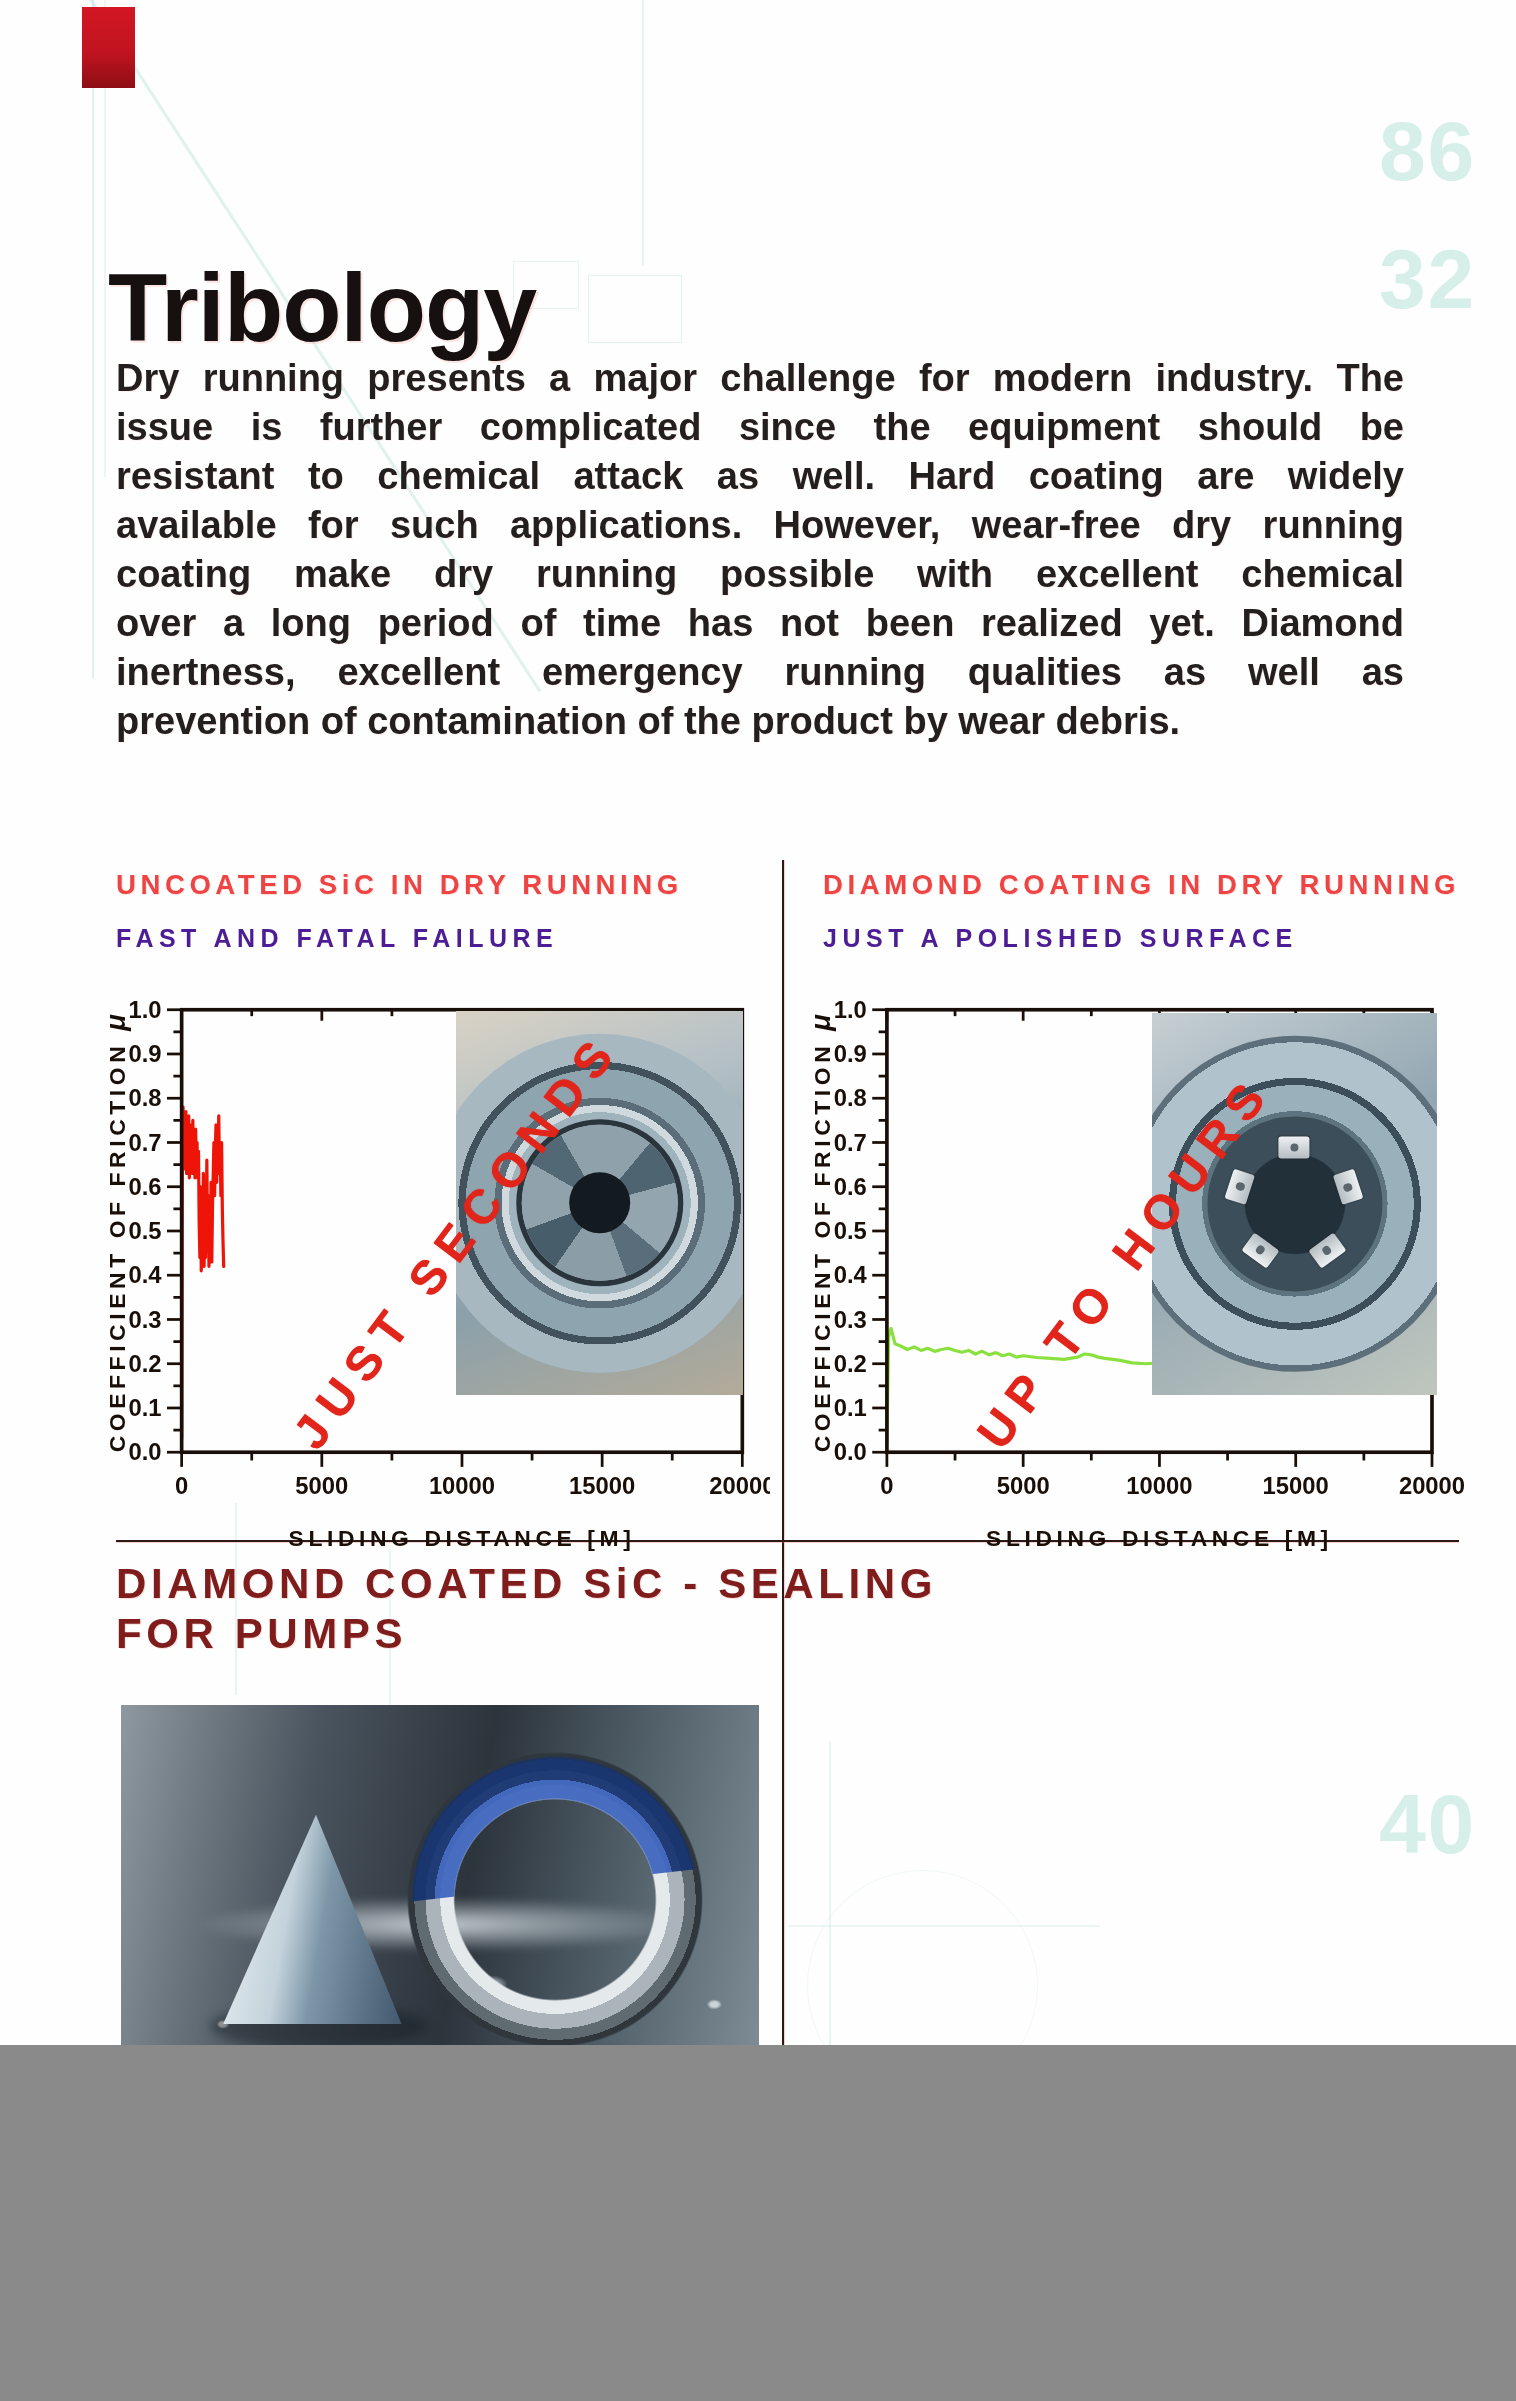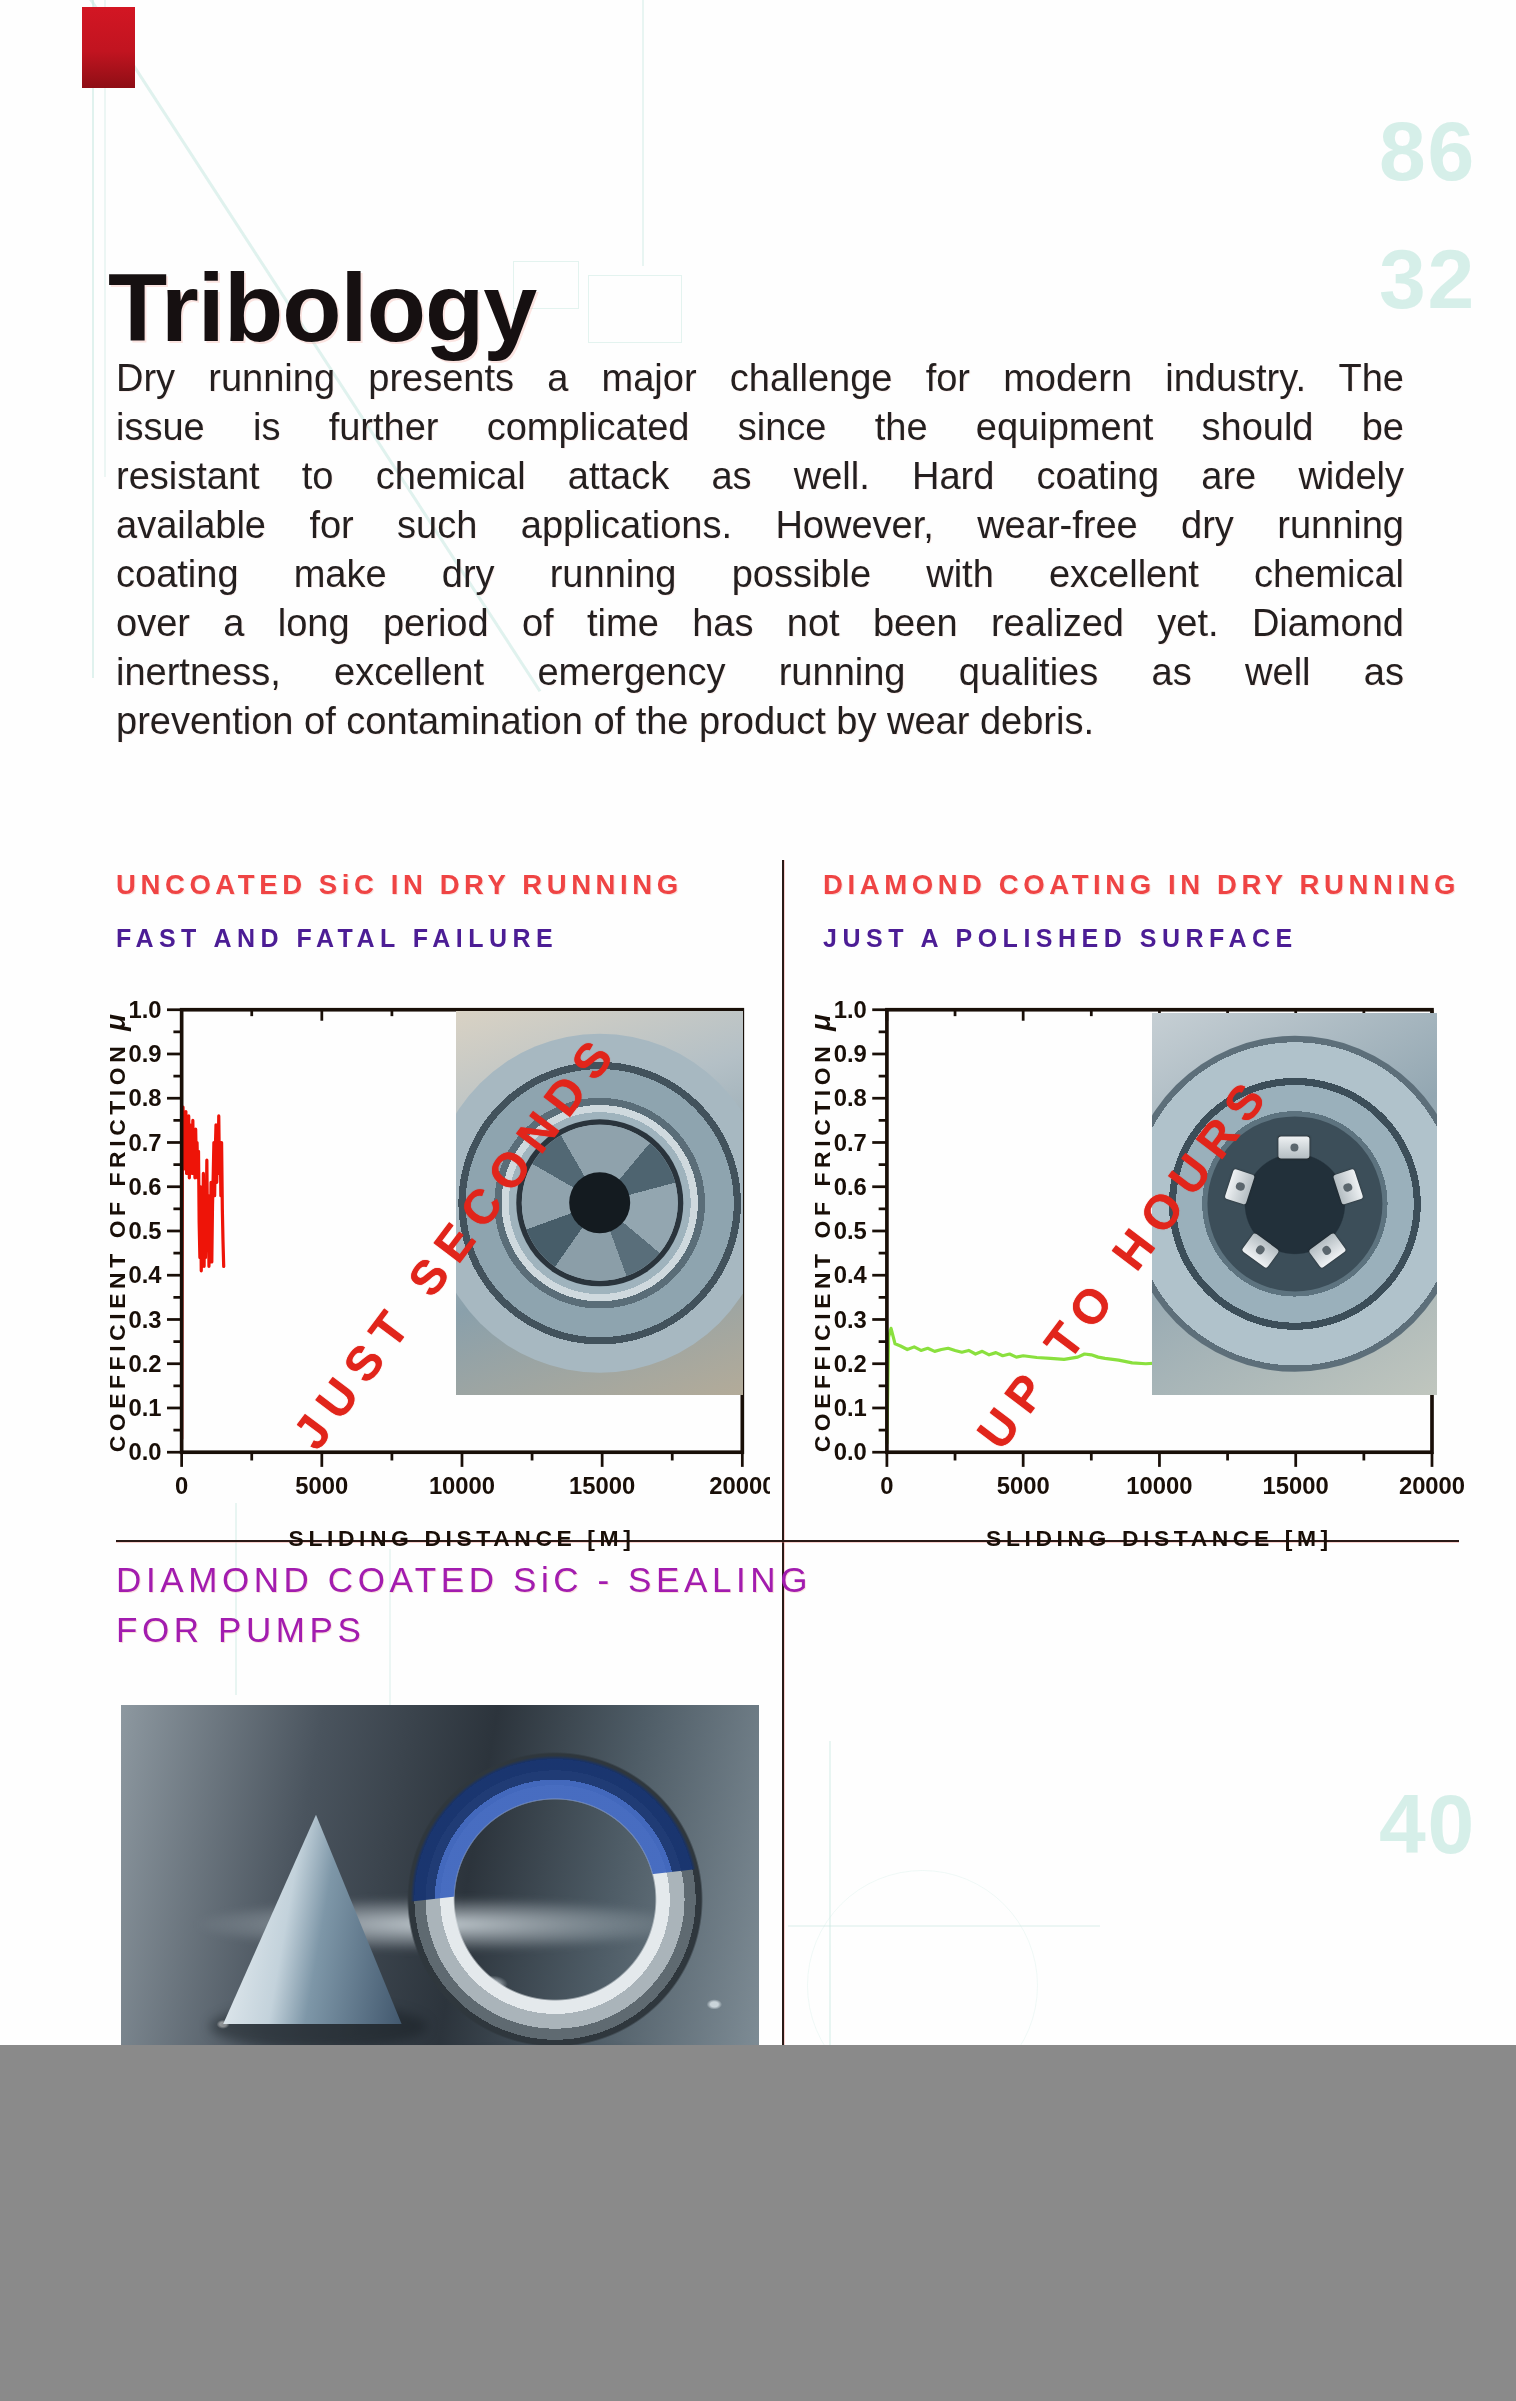--- a/index.html
+++ b/index.html
@@ -17,21 +17,21 @@
   .corner-bar{position:absolute;left:82px;top:7.3px;width:53px;height:81px;
     background:linear-gradient(180deg,#d31623 0%,#c11420 55%,#8e0e15 100%);}
 
   
   .page-title{position:absolute;left:108px;top:194px;font-size:97px;font-weight:700;
     color:#161011;letter-spacing:-0.9px;line-height:1;
     text-shadow:1.8px 1.8px 0 rgba(242,150,140,0.25);}
   .intro{position:absolute;left:116px;top:354px;width:1288px;color:#241f1f;
     font-size:38px;line-height:49px;font-weight:400;}
   .intro-line{text-align:justify;text-align-last:justify;white-space:normal;
-    text-shadow:0.9px 0.9px 0 rgba(245,170,160,0.18);}
+    text-shadow:0.9px 0.9px 0 rgba(245,170,160,0.18);font-weight:bold;}
   .intro-line.last{text-align-last:left;}
 
   
   .panel-heading{position:absolute;font-size:27.5px;font-weight:700;letter-spacing:4.6px;
     color:#ef4444;white-space:nowrap;text-shadow:0.9px 0.9px 0 rgba(242,150,140,0.3);}
   .panel-subheading{position:absolute;font-size:25px;font-weight:700;letter-spacing:5.5px;
     color:#4c1d95;white-space:nowrap;}
 
   
   .divider-v{position:absolute;left:782px;top:860px;width:1.8px;height:1542px;
@@ -75,22 +75,22 @@
   .tab::after{content:"";position:absolute;left:50%;top:50%;width:8.2px;height:8.2px;margin:-3.7px 0 0 -3.7px;
     border-radius:50%;background:#5b666d;}
 
   
   .stamp-anchor{position:absolute;width:0;height:0;}
   .stamp{display:inline-block;transform:rotate(-53deg);transform-origin:0 100%;
     white-space:nowrap;font-size:48px;font-weight:700;letter-spacing:11px;color:#e1251b;
     text-shadow:0 0 0.9px #e1251b;}
 
   
-  .bottom-heading{position:absolute;font-size:35px;font-weight:400;letter-spacing:4.6px;
-    color:#a21caf;white-space:nowrap;text-shadow:0.9px 0.9px 0 rgba(242,150,140,0.3);}
+  .bottom-heading{position:absolute;font-size:42px;font-weight:700;letter-spacing:4.6px;
+    color:#7f1d1d;white-space:nowrap;text-shadow:0.9px 0.9px 0 rgba(242,150,140,0.3);}
 
   .photo-main{position:absolute;left:121px;top:1705px;width:638px;height:499px;overflow:hidden;
     background:linear-gradient(100deg,#8d98a0 0%,#4a545e 28%,#2c343c 52%,#4e5c66 72%,#85939c 100%);}
   .pm-horizon{position:absolute;left:-5%;top:36%;width:110%;height:16%;
     background:radial-gradient(50% 50% at 50% 50%,rgba(222,231,236,0.85),rgba(222,231,236,0) 70%);
     filter:blur(3.7px);}
   .pm-table{position:absolute;left:-6%;top:46%;width:115%;height:70%;transform:rotate(-4deg);
     background:linear-gradient(95deg,#bcc6cc 0%,#8родей 0,#83919a 30%,#46525c 62%,#20272f 100%);}
   .pm-drops{position:absolute;inset:0;
     background-image:

